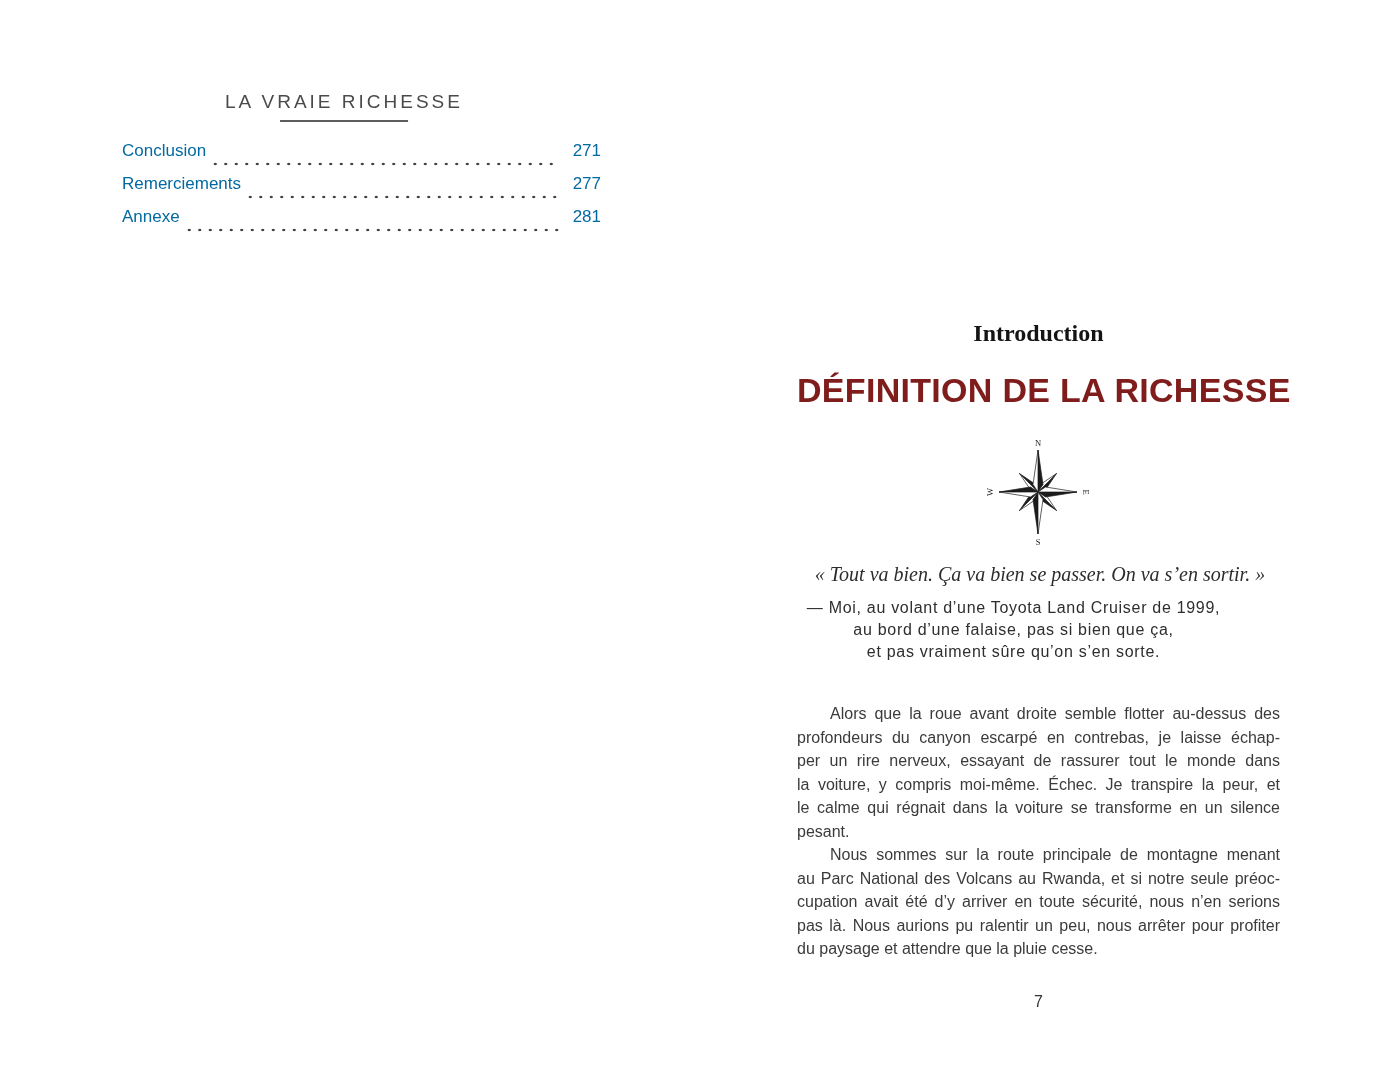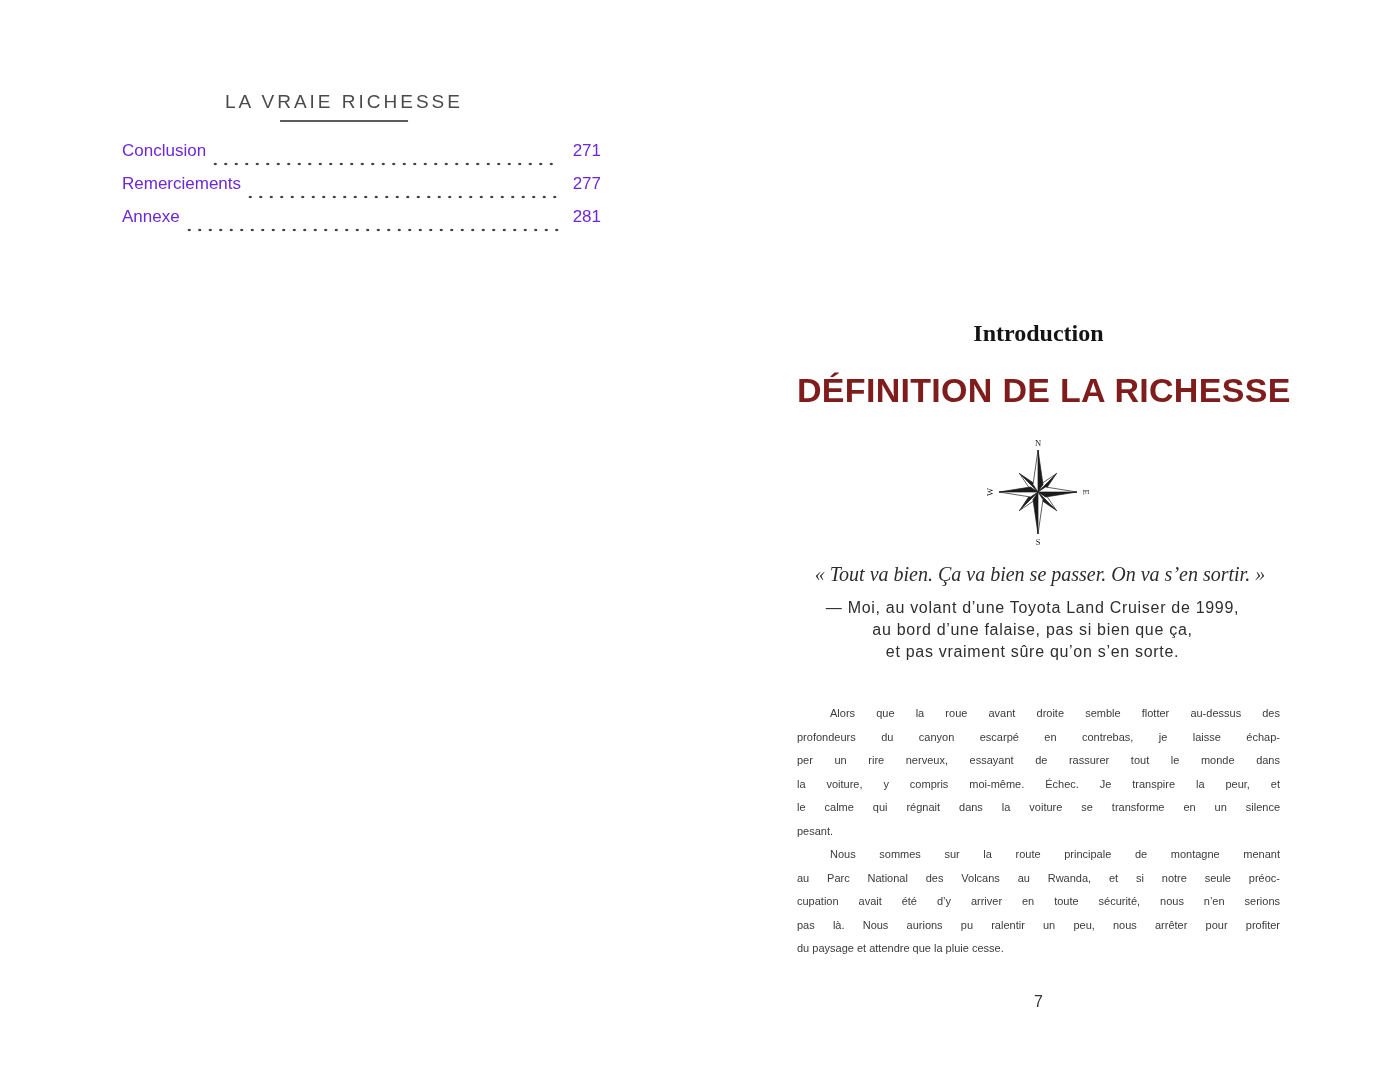--- a/index.html
+++ b/index.html
@@ -30,21 +30,21 @@
     background: #5d5d5d;
     margin: 7px auto 0;
   }
 
   #toc { left: 122px; top: 141px; width: 479px; }
   .toc-row {
     display: flex;
     align-items: baseline;
     height: 33px;
     font-size: 17px;
-    color: #6d28d9;
+    color: #0369a1;
   }
   .toc-label { white-space: nowrap; }
   .toc-leader {
     flex: 1;
     align-self: stretch;
     margin: 0 8px 0 4px;
     background-image: radial-gradient(circle, #454545 1.3px, transparent 1.55px);
     background-size: 10.5px 6px;
     background-repeat: repeat-x;
     background-position: left bottom 7px;
@@ -72,31 +72,31 @@
   #epigraph-quote {
     left: 760px; top: 563px; width: 560px;
     text-align: center;
     font-family: "Liberation Serif", serif;
     font-size: 20px;
     color: #2c2c2c;
     white-space: nowrap;
     font-style: italic;
   }
   #epigraph-attribution {
-    left: 791px; top: 597px; width: 483px;
+    left: 772px; top: 597px; width: 483px;
     text-align: center;
     font-size: 16px;
     line-height: 22px;
     letter-spacing: 0.7px;
     color: #2e2e2e;
   }
 
   #body-text {
     left: 797px; top: 702px; width: 483px;
-    font-size: 11px;
+    font-size: 16px;
     line-height: 23.5px;
     color: #3b3b3b;
   }
   .bline { text-align: justify; text-align-last: justify; white-space: normal; }
   .bline.last { text-align-last: left; }
   .bline.indent { text-indent: 33px; }
 
   #folio {
     left: 797px; top: 993px; width: 483px;
     text-align: center;

